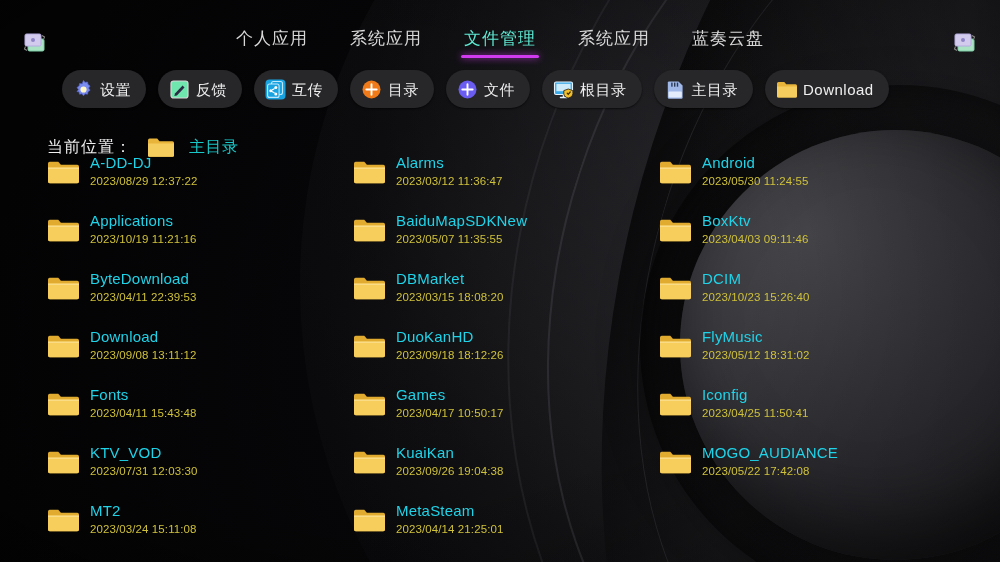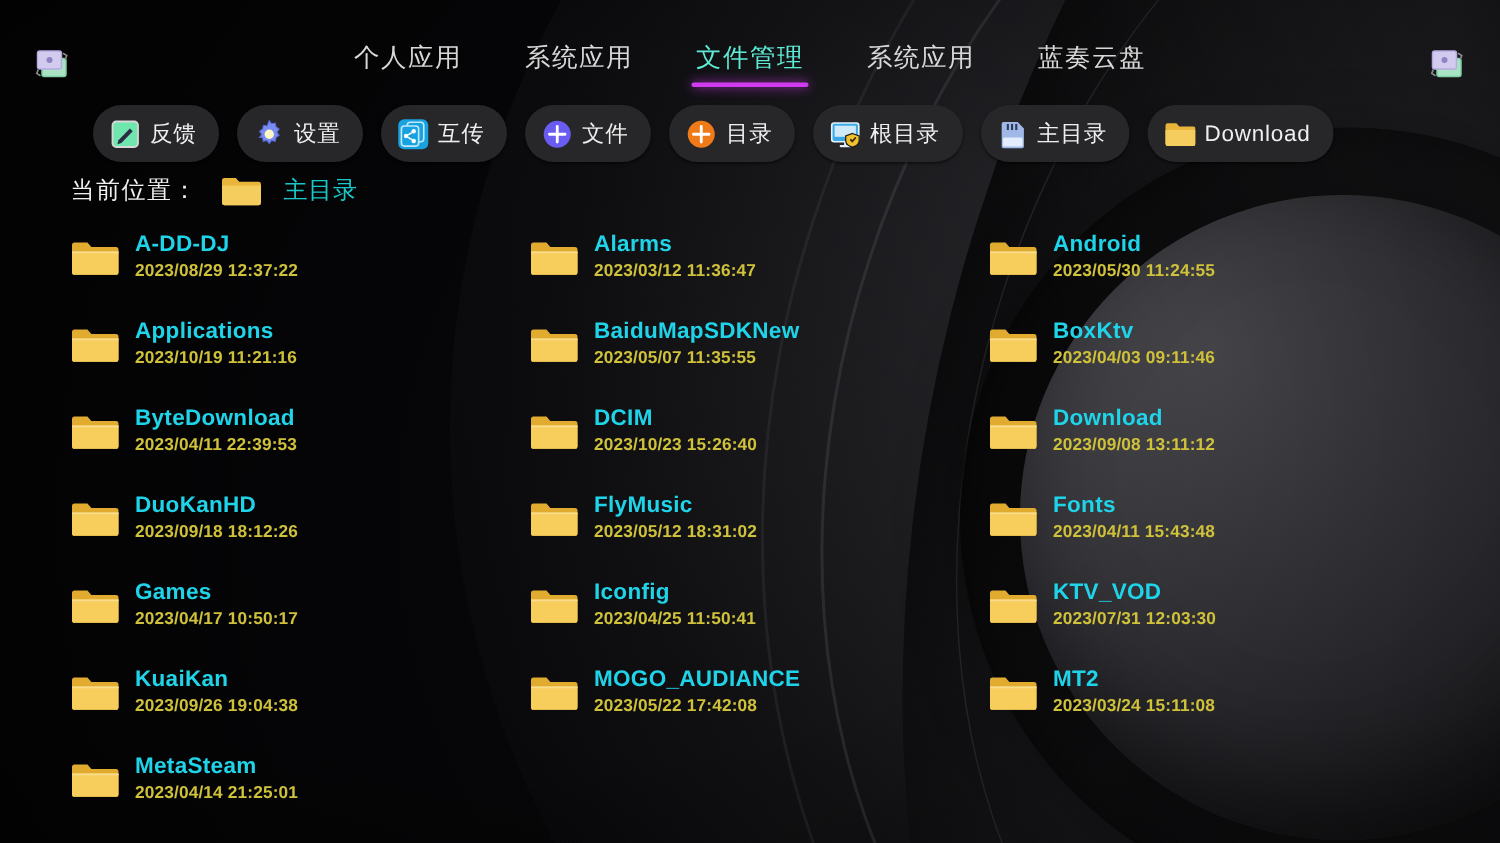--- a/index.html
+++ b/index.html
@@ -59,32 +59,32 @@
 
   
   #toolbar { position:absolute; left:62px; top:70px; display:flex; align-items:center; gap:12px; }
   .tbtn { display:flex; align-items:center; gap:6px; height:38px; padding:0 15px 0 11px;
     background:#27272a; border-radius:19px; color:#efefef; font-size:15px; white-space:nowrap;
     cursor:pointer; box-shadow:0 1px 2px rgba(0,0,0,.6); }
   .tbtn .tlabel { line-height:1; letter-spacing:.5px; }
   .ticon { width:21px; height:21px; flex:0 0 21px; position:relative; }
 
   
-  #locrow { position:absolute; left:47px; top:116px; display:flex; align-items:center; }
+  #locrow { position:absolute; left:47px; top:136px; display:flex; align-items:center; }
   #loc-label { font-size:16px; color:#efefef; letter-spacing:1px; }
   #loc-folder-icon { width:28px; height:22px; margin-left:15px; }
   #loc-value { font-size:16px; color:#19c8c8; margin-left:14px; letter-spacing:.5px; }
 
   
   #filegrid { position:absolute; left:47px; top:152px; width:940px; height:400px;
     display:grid; grid-template-columns:292px 292px 292px; column-gap:14px;
     grid-auto-rows:58px; align-content:start; }
   .fitem { display:flex; align-items:flex-start; cursor:pointer; padding-top:2px; }
   .ficon { width:33px; height:26px; flex:0 0 33px; margin-top:5px; }
-  .fmeta { margin-left:10px; display:flex; flex-direction:column;font-weight:bold; }
+  .fmeta { margin-left:10px; display:flex; flex-direction:column; }
   .fname { font-size:15px; color:#1fd3e8; line-height:1.18; letter-spacing:.2px; }
   .fdate { font-size:11.5px; color:#cfc13a; margin-top:3px; letter-spacing:.1px; }
 </style>
 </head>
 <body>
 
 <div id="wallpaper">
   <div class="swoosh sw1"></div>
   <div class="swoosh sw2"></div>
   <div class="swoosh sw3"></div>
@@ -125,57 +125,57 @@
         <div class="nav-item">系统应用</div>
         <div class="nav-item active">文件管理</div>
         <div class="nav-item">系统应用</div>
         <div class="nav-item">蓝奏云盘</div>
       </div>
   </div>
 
   <div id="toolbar">
       <div class="tbtn">
         <span class="ticon"><svg viewBox="0 0 21 21" width="21" height="21">
+            <path d="M10.5 1.4l1.5 2.1 2.5-.5.5 2.5 2.1 1.5-1.5 2.1 1.5 2.1-2.1 1.5-.5 2.5-2.5-.5-1.5 2.1-1.5-2.1-2.5.5-.5-2.5L4 12.7l1.5-2.1L4 8.5l2.1-1.5.5-2.5 2.5.5z" fill="#7b8cf0" stroke="#5767d6" stroke-width=".7"></path>
+            <circle cx="10.5" cy="10.5" r="3.1" fill="#fff8c6"></circle>
+          </svg></span>
+        <span class="tlabel">设置</span>
+      </div>
+      <div class="tbtn">
+        <span class="ticon"><svg viewBox="0 0 21 21" width="21" height="21">
             <rect x="2" y="2" width="17" height="17" rx="2.5" fill="#6fe6ad" stroke="#d8d8d8" stroke-width="1.2"></rect>
             <path d="M6 14.5 L13.6 6.6 l1.9 1.9 L7.9 16.4 l-2.6 .7z" fill="#2b2b45"></path>
           </svg></span>
         <span class="tlabel">反馈</span>
-      </div>
-      <div class="tbtn">
-        <span class="ticon"><svg viewBox="0 0 21 21" width="21" height="21">
-            <path d="M10.5 1.4l1.5 2.1 2.5-.5.5 2.5 2.1 1.5-1.5 2.1 1.5 2.1-2.1 1.5-.5 2.5-2.5-.5-1.5 2.1-1.5-2.1-2.5.5-.5-2.5L4 12.7l1.5-2.1L4 8.5l2.1-1.5.5-2.5 2.5.5z" fill="#7b8cf0" stroke="#5767d6" stroke-width=".7"></path>
-            <circle cx="10.5" cy="10.5" r="3.1" fill="#fff8c6"></circle>
-          </svg></span>
-        <span class="tlabel">设置</span>
       </div>
       <div class="tbtn">
         <span class="ticon"><svg viewBox="0 0 21 21" width="21" height="21">
             <rect x="0.5" y="0.5" width="20" height="20" rx="4" fill="#18a3e0"></rect>
             <rect x="6.5" y="2.5" width="11" height="13" rx="2" fill="none" stroke="#bfe8fb" stroke-width="1.1"></rect>
             <rect x="2.6" y="5" width="11.5" height="13.4" rx="2" fill="#18a3e0" stroke="#bfe8fb" stroke-width="1.1"></rect>
             <circle cx="10.8" cy="8.5" r="1.5" fill="#fff"></circle>
             <circle cx="5.8" cy="11.7" r="1.5" fill="#fff"></circle>
             <circle cx="10.8" cy="15" r="1.5" fill="#fff"></circle>
             <path d="M9.6 9.4 L7 10.9 M7 12.6 L9.6 14.1" stroke="#fff" stroke-width="1.1"></path>
           </svg></span>
         <span class="tlabel">互传</span>
       </div>
       <div class="tbtn">
         <span class="ticon"><svg viewBox="0 0 21 21" width="21" height="21">
+            <circle cx="10.5" cy="10.5" r="9" fill="#f07a18"></circle>
+            <path d="M10.5 5.3v10.4M5.3 10.5h10.4" stroke="#fff" stroke-width="1.9" stroke-linecap="round"></path>
+          </svg></span>
+        <span class="tlabel">目录</span>
+      </div>
+      <div class="tbtn">
+        <span class="ticon"><svg viewBox="0 0 21 21" width="21" height="21">
             <circle cx="10.5" cy="10.5" r="9" fill="#6a5cf0"></circle>
             <path d="M10.5 5.3v10.4M5.3 10.5h10.4" stroke="#fff" stroke-width="1.9" stroke-linecap="round"></path>
           </svg></span>
         <span class="tlabel">文件</span>
-      </div>
-      <div class="tbtn">
-        <span class="ticon"><svg viewBox="0 0 21 21" width="21" height="21">
-            <circle cx="10.5" cy="10.5" r="9" fill="#f07a18"></circle>
-            <path d="M10.5 5.3v10.4M5.3 10.5h10.4" stroke="#fff" stroke-width="1.9" stroke-linecap="round"></path>
-          </svg></span>
-        <span class="tlabel">目录</span>
       </div>
       <div class="tbtn">
         <span class="ticon"><svg viewBox="0 0 21 21" width="21" height="21">
             <rect x="1.5" y="3" width="18" height="12.5" rx="1.6" fill="#3ba9e8" stroke="#e4f3fc" stroke-width="1.1"></rect>
             <rect x="3.4" y="4.8" width="14.2" height="7.4" fill="#cfeaf9"></rect>
             <path d="M7.5 18.4h6.5" stroke="#e4f3fc" stroke-width="1.5" stroke-linecap="round"></path>
             <path d="M10.5 15.5v2.9" stroke="#e4f3fc" stroke-width="1.5"></path>
             <path d="M15.3 10 L19.8 11.6v3.1c0 2.2-1.9 3.7-4.5 4.4-2.6-.7-4.5-2.2-4.5-4.4v-3.1z" fill="#f2c02c" stroke="#1b1b1b" stroke-width=".8"></path>
             <path d="M14.2 14.2l1 1.1 2-2.3" stroke="#3c2a00" stroke-width="1.2" fill="none" stroke-linecap="round"></path>
           </svg></span>
@@ -289,20 +289,31 @@
           <span class="fdate">2023/04/11 22:39:53</span>
         </div>
       </div>
       <div class="fitem">
         <span class="ficon"><svg viewBox="0 0 33 26" width="33" height="26">
             <path d="M1 4.4a1.7 1.7 0 0 1 1.7-1.7h8.6l2.6 3h16.4A1.7 1.7 0 0 1 32 7.4v15.1a1.7 1.7 0 0 1-1.7 1.7H2.7A1.7 1.7 0 0 1 1 22.5z" fill="#e0ab2f"></path>
                  <path d="M1 8.6h31v13.9a1.7 1.7 0 0 1-1.7 1.7H2.7A1.7 1.7 0 0 1 1 22.5z" fill="#f7ce5c"></path>
                  <path d="M1 8.6h31v1.3H1z" fill="#fadd8c"></path>
           </svg></span>
         <div class="fmeta">
+          <span class="fname">DBMarket</span>
+          <span class="fdate">2023/03/15 18:08:20</span>
+        </div>
+      </div>
+      <div class="fitem">
+        <span class="ficon"><svg viewBox="0 0 33 26" width="33" height="26">
+            <path d="M1 4.4a1.7 1.7 0 0 1 1.7-1.7h8.6l2.6 3h16.4A1.7 1.7 0 0 1 32 7.4v15.1a1.7 1.7 0 0 1-1.7 1.7H2.7A1.7 1.7 0 0 1 1 22.5z" fill="#e0ab2f"></path>
+                 <path d="M1 8.6h31v13.9a1.7 1.7 0 0 1-1.7 1.7H2.7A1.7 1.7 0 0 1 1 22.5z" fill="#f7ce5c"></path>
+                 <path d="M1 8.6h31v1.3H1z" fill="#fadd8c"></path>
+          </svg></span>
+        <div class="fmeta">
           <span class="fname">DCIM</span>
           <span class="fdate">2023/10/23 15:26:40</span>
         </div>
       </div>
       <div class="fitem">
         <span class="ficon"><svg viewBox="0 0 33 26" width="33" height="26">
             <path d="M1 4.4a1.7 1.7 0 0 1 1.7-1.7h8.6l2.6 3h16.4A1.7 1.7 0 0 1 32 7.4v15.1a1.7 1.7 0 0 1-1.7 1.7H2.7A1.7 1.7 0 0 1 1 22.5z" fill="#e0ab2f"></path>
                  <path d="M1 8.6h31v13.9a1.7 1.7 0 0 1-1.7 1.7H2.7A1.7 1.7 0 0 1 1 22.5z" fill="#f7ce5c"></path>
                  <path d="M1 8.6h31v1.3H1z" fill="#fadd8c"></path>
           </svg></span>

